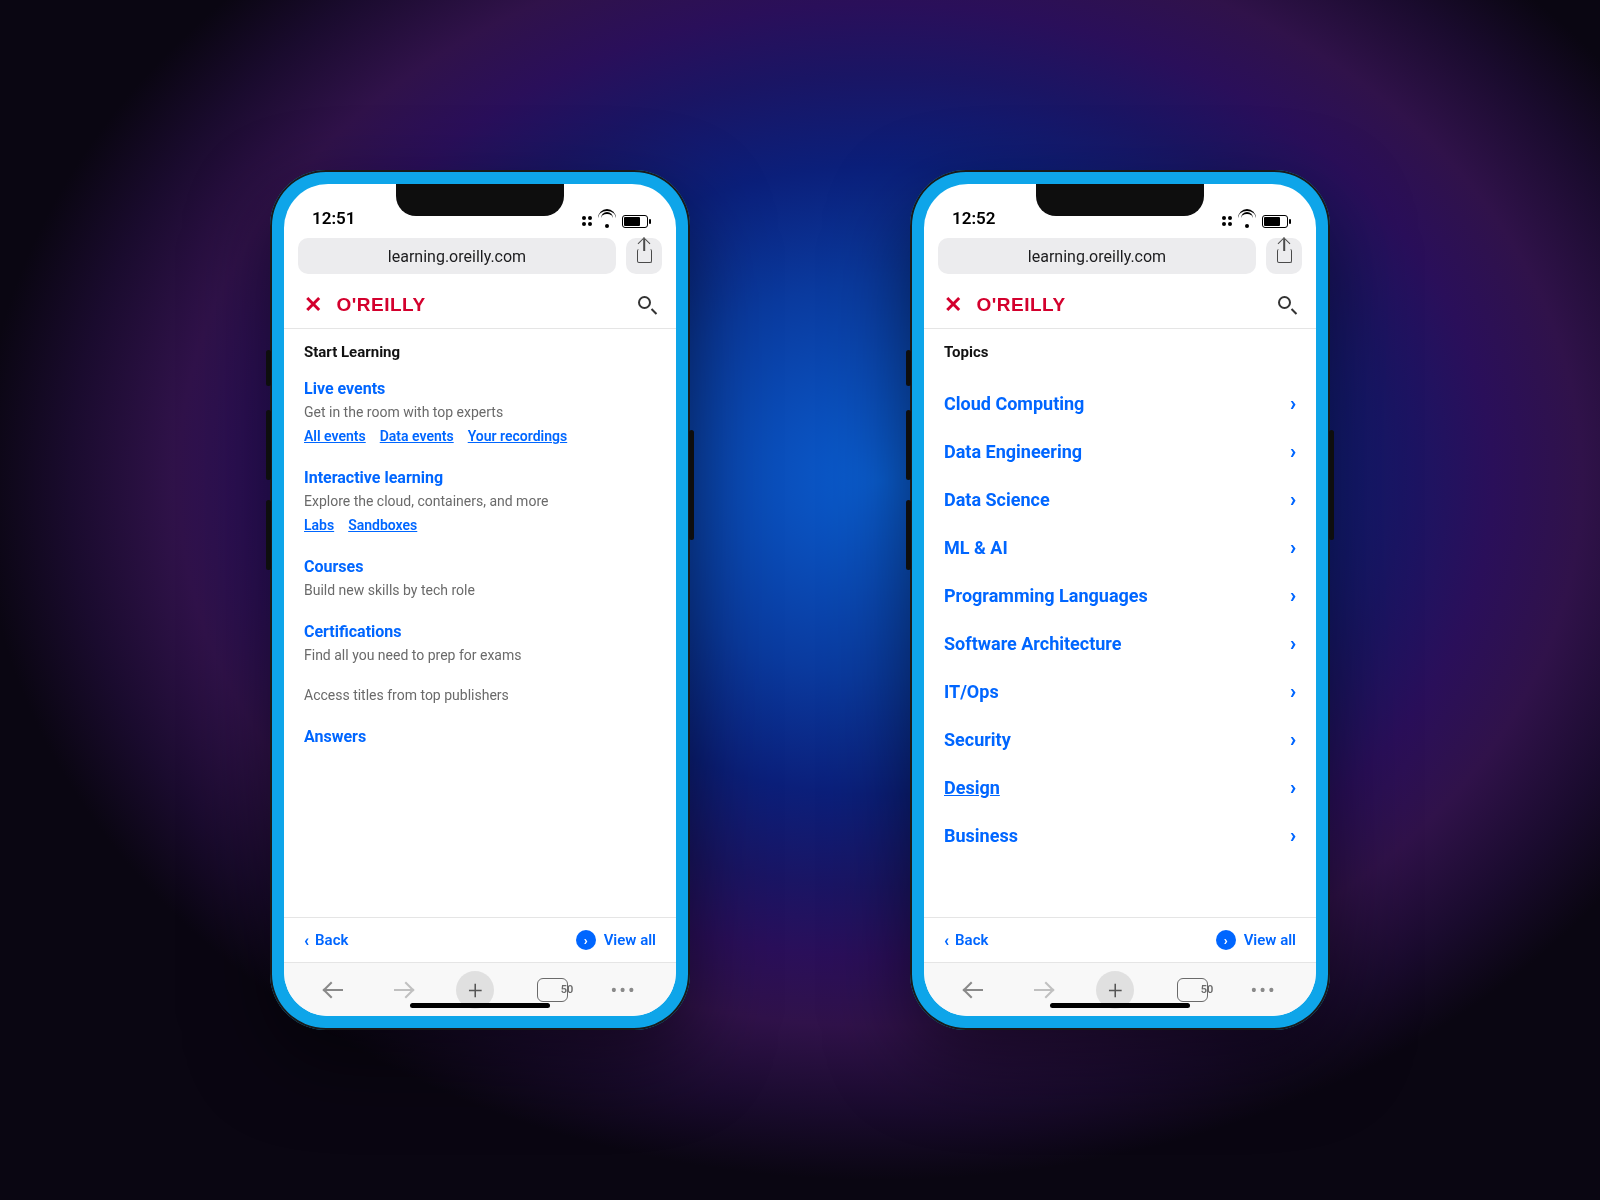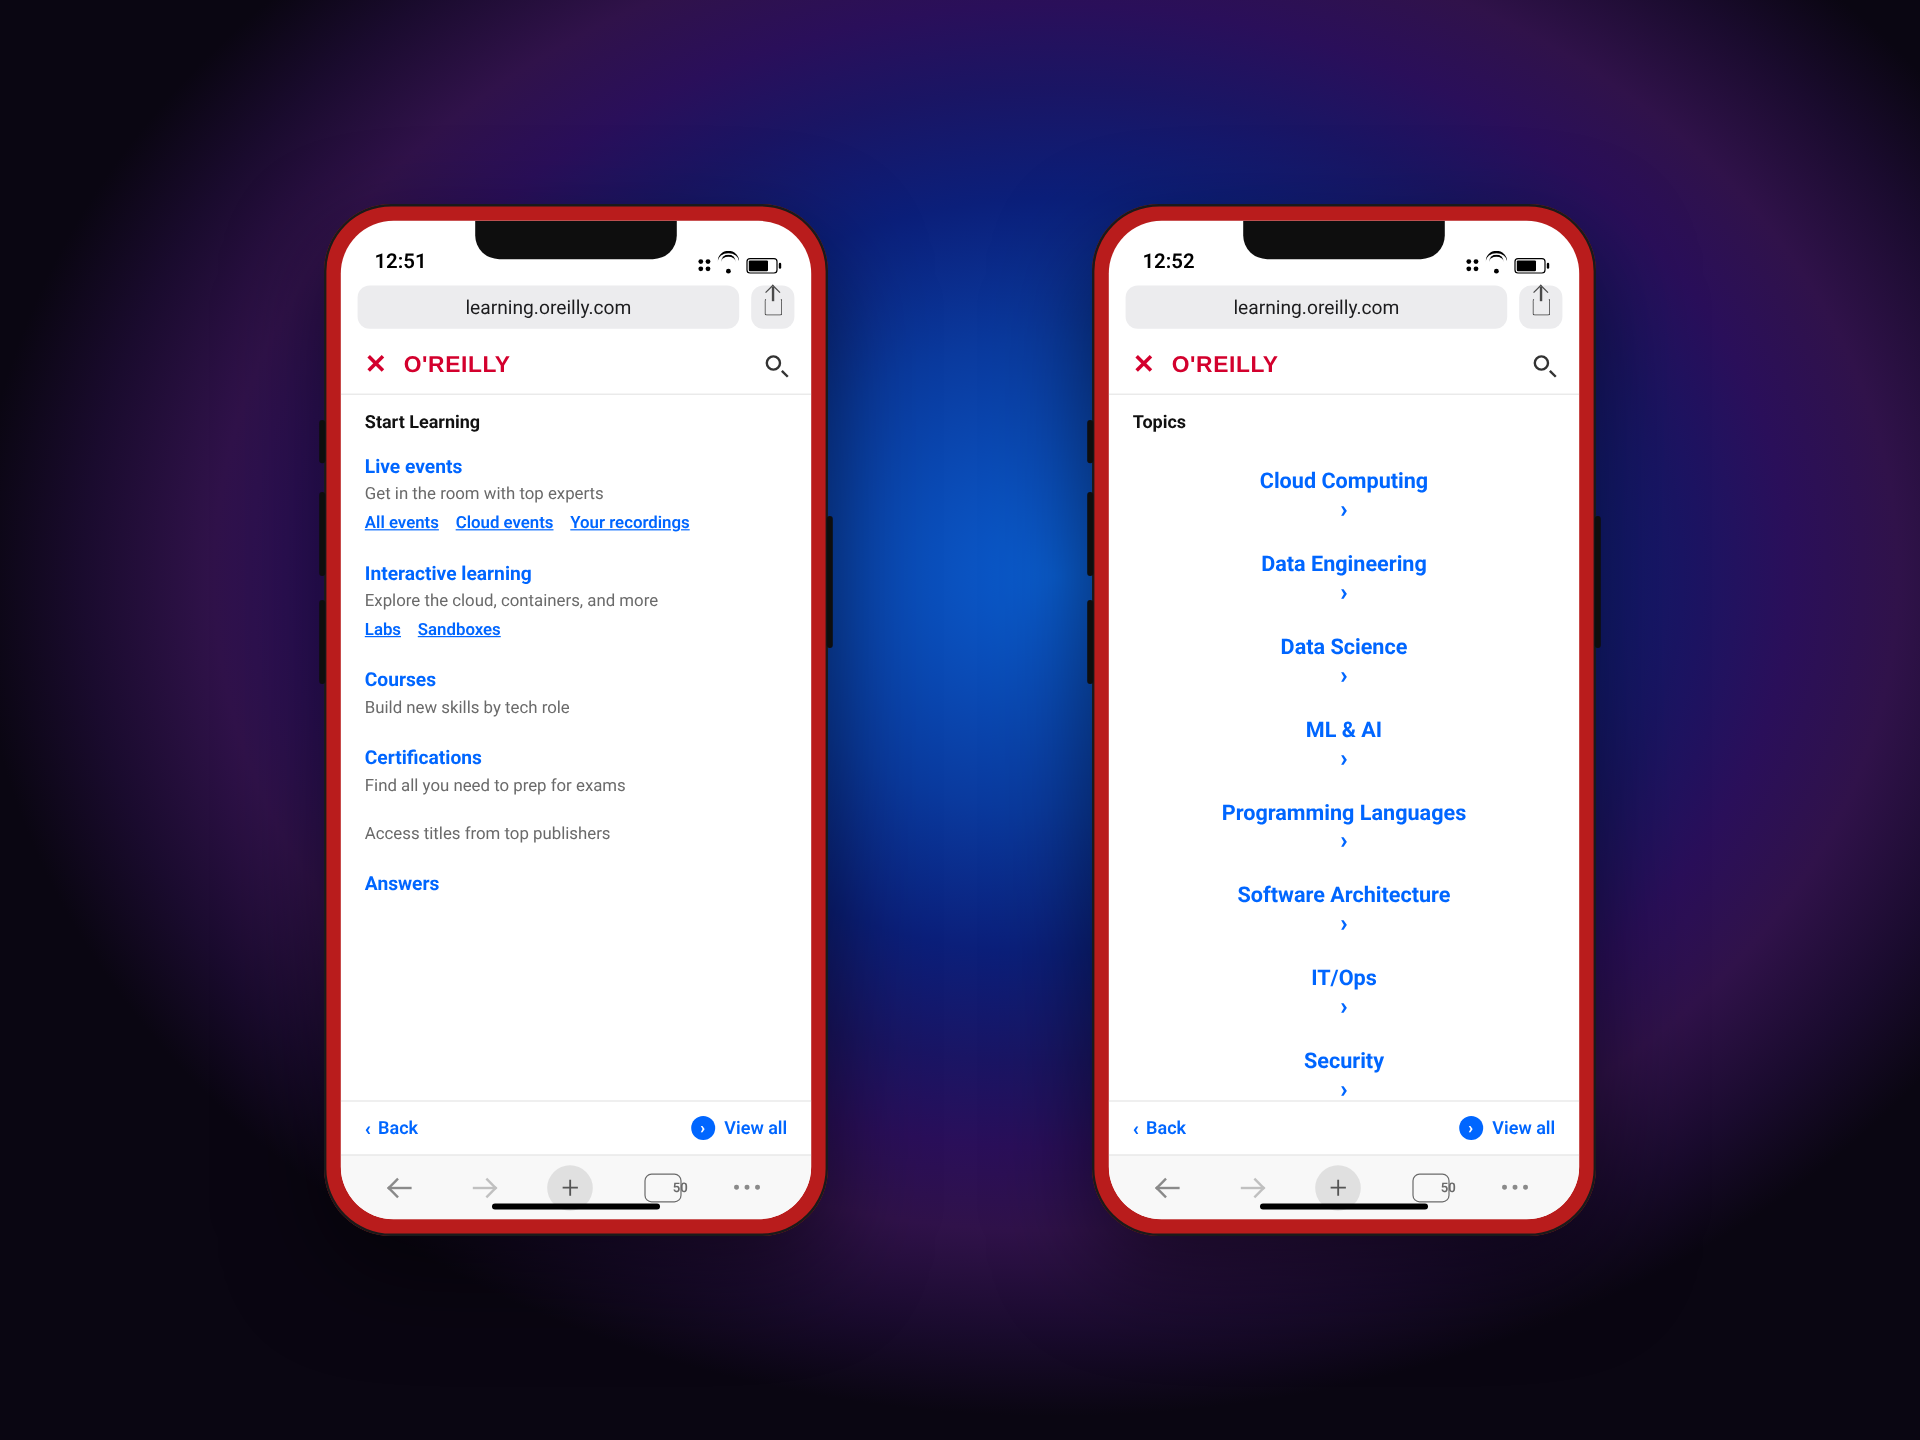--- a/index.html
+++ b/index.html
@@ -3,21 +3,21 @@
 <meta charset="utf-8">
 <style>
 * { margin: 0; padding: 0; box-sizing: border-box; }
 body {
   width: 1600px; height: 1200px; overflow: hidden;
   background: radial-gradient(ellipse 900px 700px at 55% 40%, #0a5dcf 0%, #0a3a9e 28%, #0b1f7a 45%, #1a1564 58%, #2a0f5a 68%, #30124a 78%, #1a0b2e 90%, #0a0612 100%);
   font-family: -apple-system, BlinkMacSystemFont, 'Segoe UI', Roboto, Helvetica, Arial, sans-serif;
   display: flex; align-items: center; justify-content: center; gap: 220px;
 }
 .phone {
-  width: 420px; height: 860px; background: #b91c1c;
+  width: 420px; height: 860px; background: #0ea5e9;
   border-radius: 56px; padding: 14px; position: relative;
   box-shadow: 0 30px 80px rgba(0,0,0,0.5), 0 0 0 2px #1a1a1a inset;
 }
 .side-btn { position: absolute; background:#0e0e0e; border-radius:3px; }
 .sb-l1 { left:-4px; top:180px; width:5px; height:36px; }
 .sb-l2 { left:-4px; top:240px; width:5px; height:70px; }
 .sb-l3 { left:-4px; top:330px; width:5px; height:70px; }
 .sb-r  { right:-4px; top:260px; width:5px; height:110px; }
 .screen {
   width: 100%; height: 100%; background:#fff;
@@ -57,21 +57,21 @@
 .search-ic { width:18px; height:18px; position:relative; cursor:pointer;}
 .search-ic .circ { width:13px; height:13px; border:2px solid #333; border-radius:50%; position:absolute; top:0; left:0;}
 .search-ic .hand { width:2px; height:7px; background:#333; position:absolute; bottom:-1px; right:1px; transform:rotate(-45deg);}
 .content { flex:1; overflow:hidden; padding: 14px 20px 0; }
 .sec-title { font-size:15px; font-weight:700; color:#111; margin-bottom:18px;}
 .cat { margin-bottom: 24px; }
 .cat-h { color:#0066ff; font-size:16px; font-weight:700; margin-bottom:6px; cursor:pointer;}
 .cat-d { color:#6a6a6a; font-size:14px; margin-bottom:8px;}
 .sublinks { display:flex; flex-wrap:wrap; gap:14px; }
 .sublinks a { color:#0066ff; font-size:14px; font-weight:600; text-decoration:underline; cursor:pointer;}
-.topic-row { display:flex; align-items:center; justify-content:space-between; padding:12px 0; cursor:pointer;flex-direction:column;}
+.topic-row { display:flex; align-items:center; justify-content:space-between; padding:12px 0; cursor:pointer;}
 .topic-row .tlabel { color:#0066ff; font-size:18px; font-weight:700; }
 .topic-row.underl .tlabel { text-decoration: underline; }
 .chev { color:#0066ff; font-size:20px; font-weight:900; }
 .bottom-nav { border-top:1px solid #e5e5e5; padding:12px 20px; display:flex; align-items:center; justify-content:space-between; background:#fff;}
 .back-btn { display:flex; align-items:center; gap:6px; color:#0066ff; font-size:15px; font-weight:600; cursor:pointer;}
 .back-btn .bchev { font-size:16px; font-weight:900;}
 .viewall { display:flex; align-items:center; gap:8px; color:#0066ff; font-size:15px; font-weight:600; cursor:pointer;}
 .viewall .vc { width:20px; height:20px; background:#0066ff; border-radius:50%; display:flex; align-items:center; justify-content:center; color:#fff; font-size:13px; font-weight:900;}
 .browser-bar { height:54px; display:flex; align-items:center; justify-content:space-around; padding:0 18px; background:#f8f8f8; border-top:1px solid #e5e5e5;}
 .bb-ic { color:#6a6a6a; display:flex; align-items:center; justify-content:center; cursor:pointer;}
@@ -133,21 +133,21 @@
     </div>
 
     <div class="content">
       <div class="sec-title">Start Learning</div>
       <div id="left-cats">
           <div class="cat">
             <div class="cat-h">Live events</div>
             <div class="cat-d">Get in the room with top experts</div>
             <div class="sublinks">
               <a>All events</a>
-              <a>Cloud events</a>
+              <a>Data events</a>
               <a>Your recordings</a>
             </div>
           </div>
           <div class="cat">
             <div class="cat-h">Interactive learning</div>
             <div class="cat-d">Explore the cloud, containers, and more</div>
             <div class="sublinks">
               <a>Labs</a>
               <a>Sandboxes</a>
             </div>

